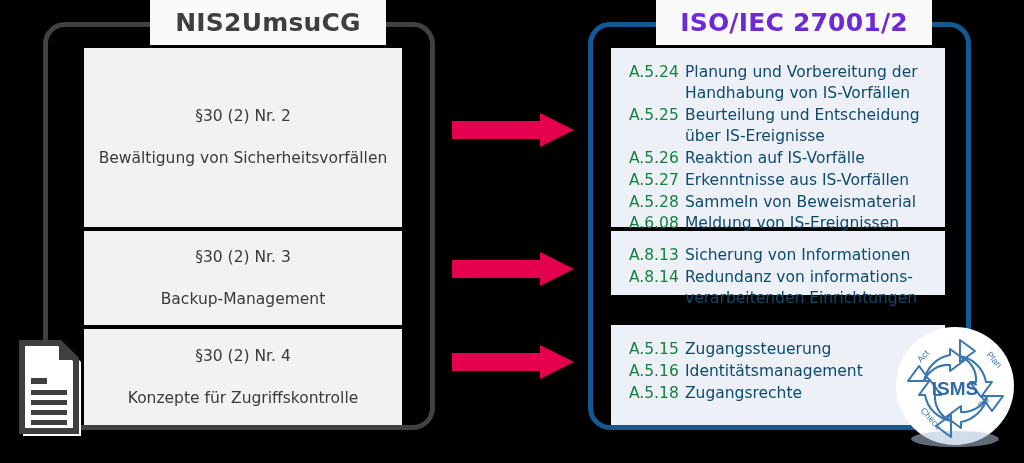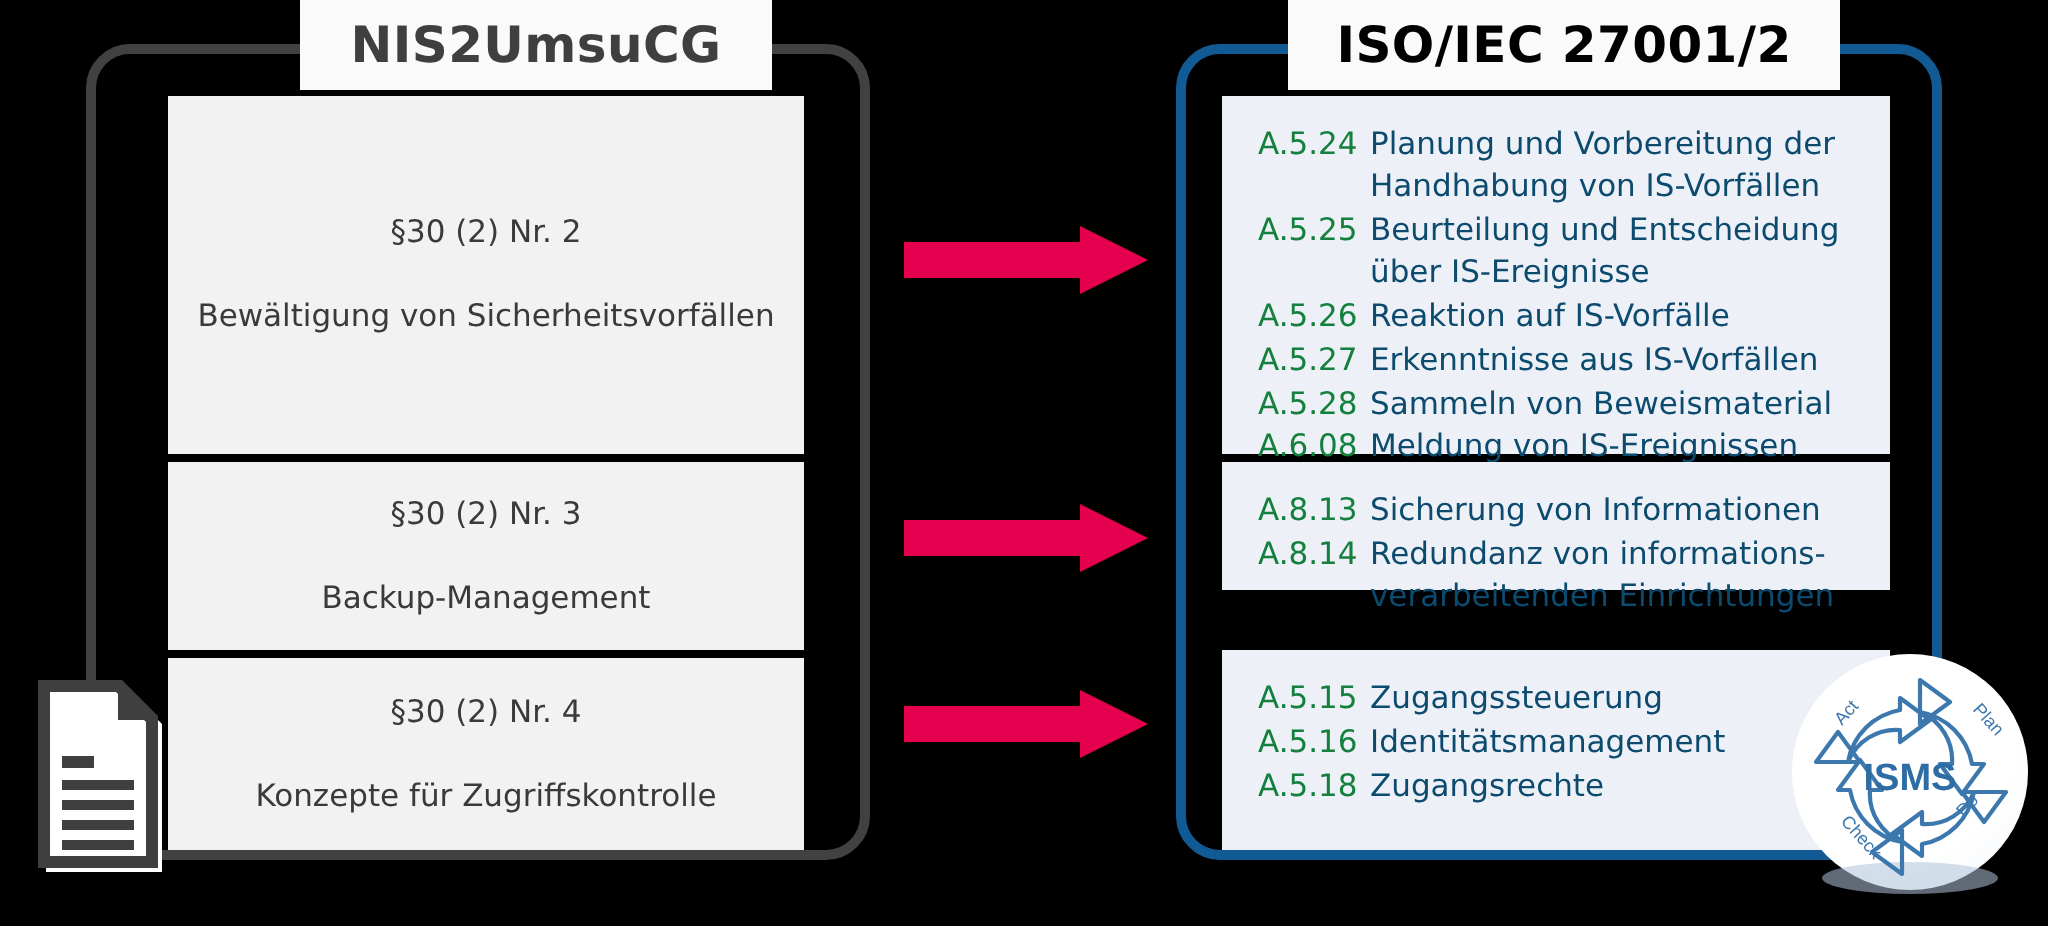--- a/index.html
+++ b/index.html
@@ -162,21 +162,21 @@
 <body>
 
 <div id="stage">
 
   <div class="frame" id="frame-left" style="border-color: rgb(65, 65, 65);"></div>
 
   <div class="frame" id="frame-right" style="border-color: rgb(18, 90, 148);"></div>
 
   <div class="title-plate" id="title-left" style="color: rgb(63, 63, 63);">NIS2UmsuCG</div>
 
-  <div class="title-plate" id="title-right" style="color: #000000;">ISO/IEC 27001/2</div>
+  <div class="title-plate" id="title-right" style="color: #6d28d9; margin-left: 12px;">ISO/IEC 27001/2</div>
 
   <div class="card left-card" id="left-card-0">
     <span class="card-line">§30 (2) Nr. 2</span>
     <span class="card-line">Bewältigung von Sicherheitsvorfällen</span>
   </div>
 
   <div class="card left-card" id="left-card-1">
     <span class="card-line">§30 (2) Nr. 3</span>
     <span class="card-line">Backup-Management</span>
   </div>

